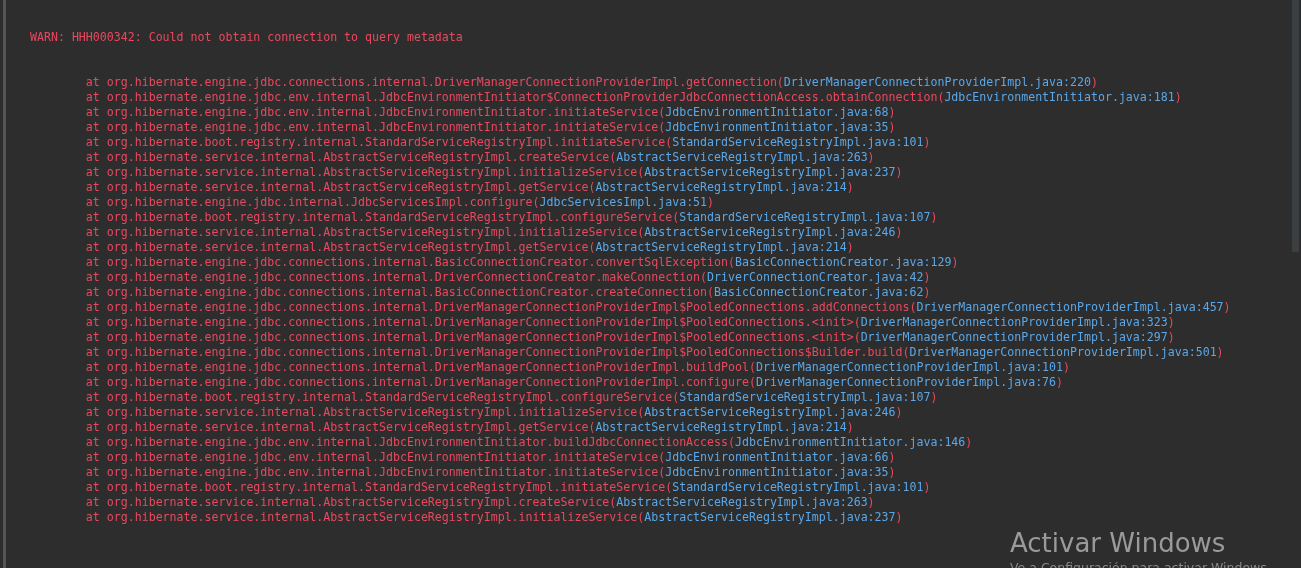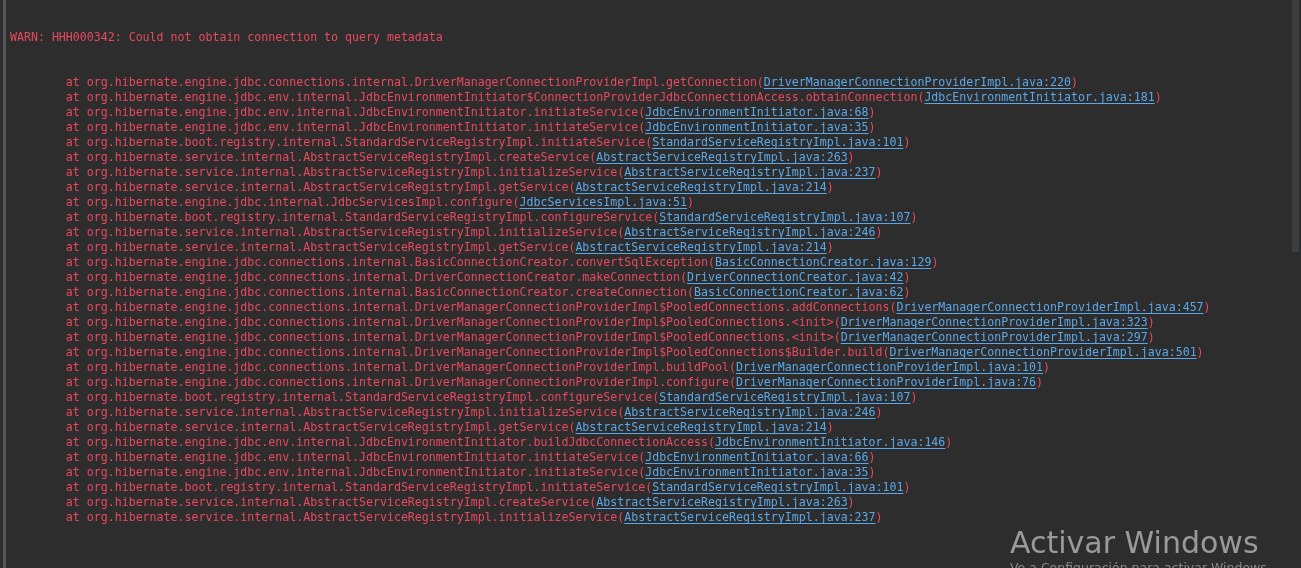--- a/index.html
+++ b/index.html
@@ -68,26 +68,26 @@
     left: 10px;
     top: 0;
     white-space: pre;
     font-size: 11.6px;
     line-height: 15px;
     letter-spacing: 0px;
   }
   .line {
     height: 15px;
     white-space: pre;
+    margin-left: 20px;
   }
   .err   { color: #e8495f; }
   .warn  { color: #e8495f; }
   .link  {
     color: #5ba7e8;
-    text-decoration: underline;
     text-underline-offset: 2px;
     cursor: pointer;
   }
   .exc {
     color: #5ba7e8;
     text-decoration: underline;
     text-underline-offset: 2px;
     cursor: pointer;
   }
 
@@ -97,21 +97,21 @@
     left: 1010px;
     top: 530px;
     width: 290px;
     text-align: left;
     font-family: "DejaVu Sans", "Liberation Sans", sans-serif;
     color: #8b8b8b;
     z-index: 4;
     pointer-events: none;
   }
   #wm-title {
-    font-size: 30px;
+    font-size: 26px;
     line-height: 26px;
     color: #9a9a9a;
     font-weight: 400;
   }
   #wm-sub {
     font-size: 12.5px;
     line-height: 16px;
     color: #8a8a8a;
     margin-top: 4px;
   }

